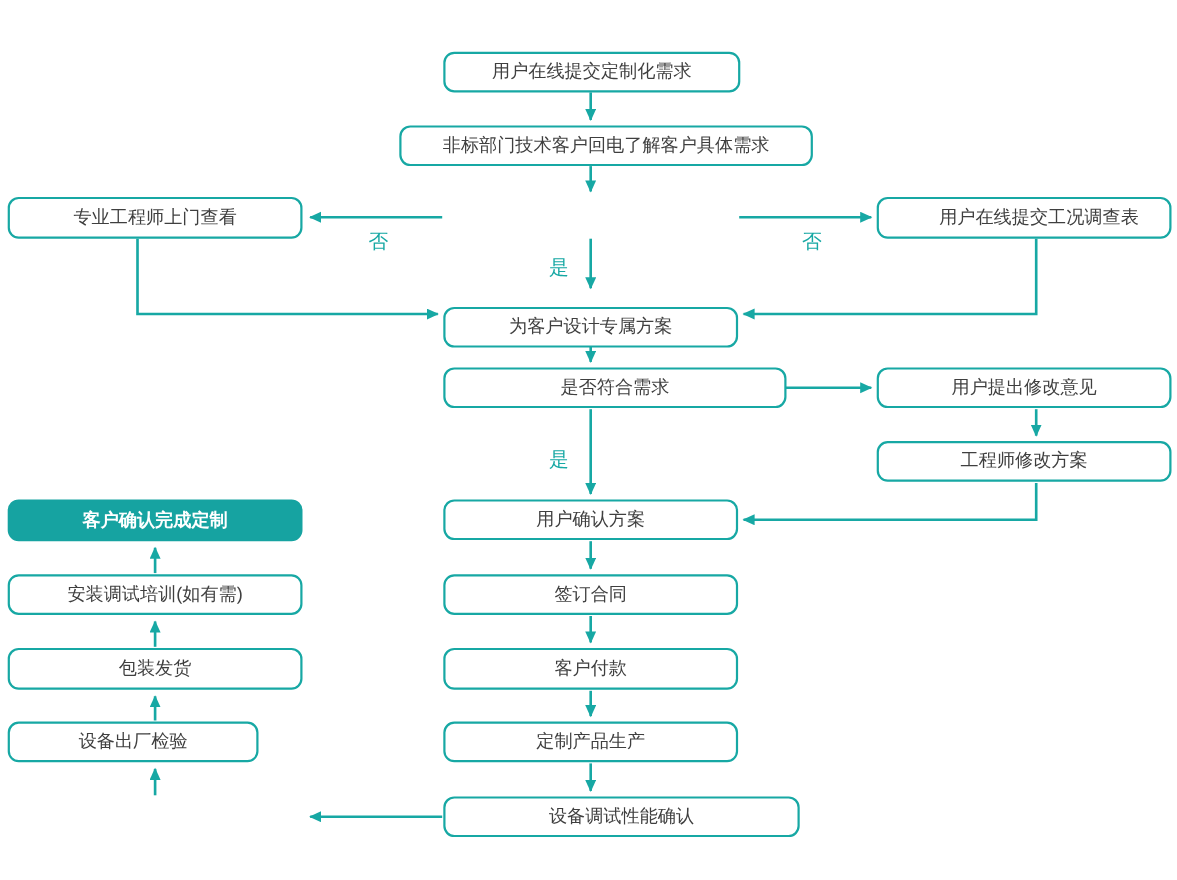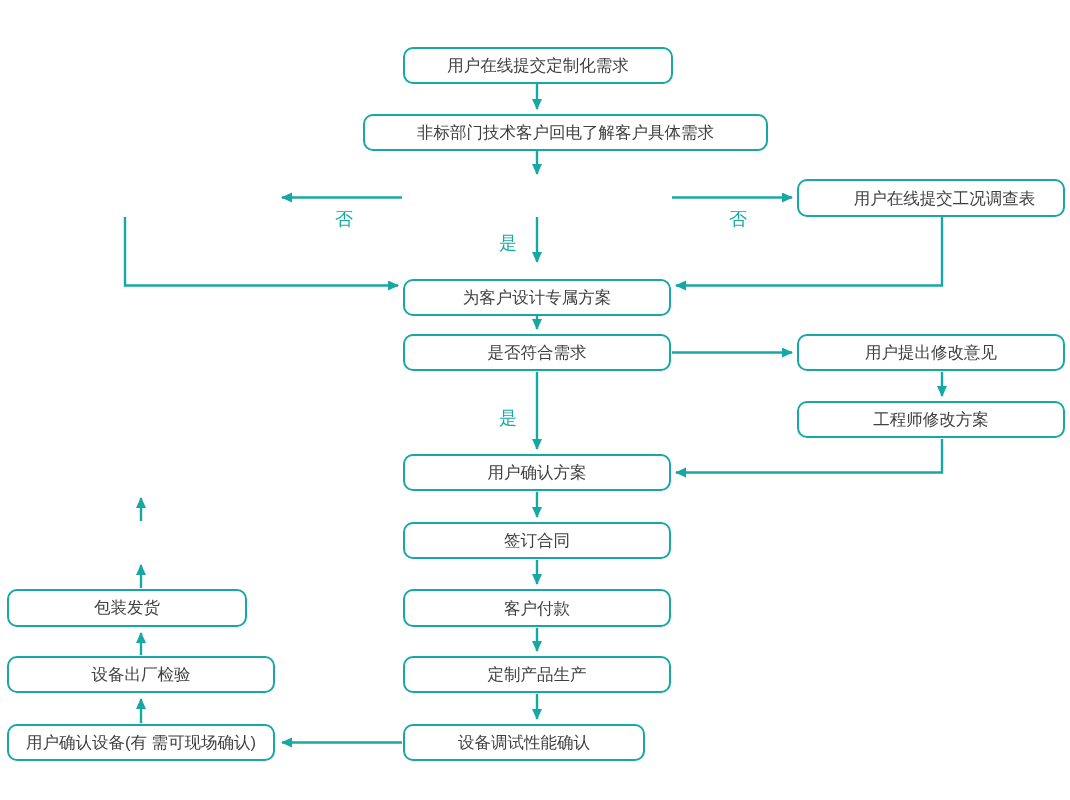--- a/index.html
+++ b/index.html
@@ -92,51 +92,53 @@
     <path d="M537 694 L537 719" marker-end="url(#arrowhead)"></path>
     <path d="M402 742.5 L282 742.5" marker-end="url(#arrowhead)"></path>
     <path d="M141 723 L141 699" marker-end="url(#arrowhead)"></path>
     <path d="M141 655 L141 633" marker-end="url(#arrowhead)"></path>
     <path d="M141 588 L141 565" marker-end="url(#arrowhead)"></path>
     <path d="M141 521 L141 498" marker-end="url(#arrowhead)"></path>
   </svg>
 
   <div class="node" style="left:403px; top:47px; width:270px; height:37px;">用户在线提交定制化需求</div>
 
-  <div class="node" style="left:363px; top:114px; width:405px; height:37px;">非标部门技术客户回电了解客户具体需求</div>
+  <div class="node" style="left:363px; top:114px; width:376px; height:37px;">非标部门技术客户回电了解客户具体需求</div>
 
+  <div class="node" style="left:7px; top:179px; width:268px; height:38px;">专业工程师上门查看</div>
 
 
   <div class="node" style="left:797px; top:179px; width:268px; height:38px;padding-left:27px;">用户在线提交工况调查表</div>
 
   <div class="node" style="left:403px; top:267px; width:268px; height:37px;margin-top:12px;">为客户设计专属方案</div>
 
-  <div class="node" style="left:403px; top:334px; width:268px; height:37px;">是否符合需求</div>
+  <div class="node" style="left:403px; top:334px; width:312px; height:37px;">是否符合需求</div>
 
   <div class="node" style="left:797px; top:334px; width:268px; height:37px;">用户提出修改意见</div>
 
   <div class="node" style="left:797px; top:401px; width:268px; height:37px;">工程师修改方案</div>
 
   <div class="node" style="left:403px; top:454px; width:268px; height:37px;">用户确认方案</div>
 
+  <div class="node filled" style="left:7px; top:454px; width:268px; height:38px;">客户确认完成定制</div>
 
   <div class="node" style="left:403px; top:522px; width:268px; height:37px;">签订合同</div>
 
+  <div class="node" style="left:7px; top:522px; width:268px; height:37px;">安装调试培训(如有需)</div>
 
   <div class="node" style="left:403px; top:589px; width:268px; height:38px;">客户付款</div>
 
-  <div class="node" style="left:7px; top:589px; width:240px; height:38px;font-family:Liberation Serif, serif;">包装发货</div>
+  <div class="node" style="left:7px; top:589px; width:268px; height:38px;">包装发货</div>
 
   <div class="node" style="left:403px; top:656px; width:268px; height:37px;">定制产品生产</div>
 
-  <div class="node" style="left:7px; top:656px; width:268px; height:37px;text-align:center;">设备出厂检验</div>
+  <div class="node" style="left:7px; top:656px; width:228px; height:37px;text-align:center;">设备出厂检验</div>
 
-  <div class="node" style="left:403px; top:724px; width:242px; height:37px;">设备调试性能确认</div>
+  <div class="node" style="left:403px; top:724px; width:324px; height:37px;">设备调试性能确认</div>
 
-  <div class="node" style="left:7px; top:724px; width:268px; height:37px;">用户确认设备(有 需可现场确认)</div>
 
   <span class="edge-label" style="left:344px; top:219px;">否</span>
 
   <span class="edge-label" style="left:738px; top:219px;">否</span>
 
   <span class="edge-label" style="left:508px; top:243px;">是</span>
 
   <span class="edge-label" style="left:508px; top:418px;">是</span>
 
 </div>

